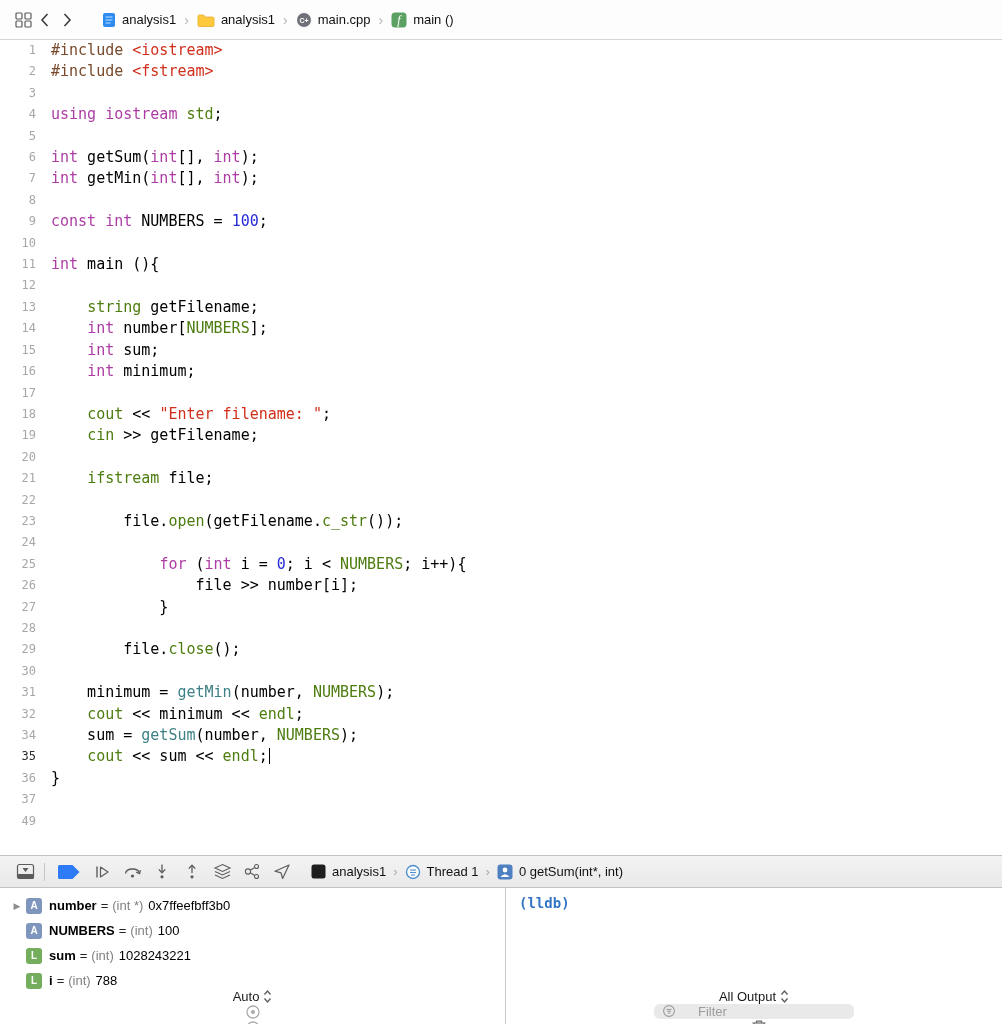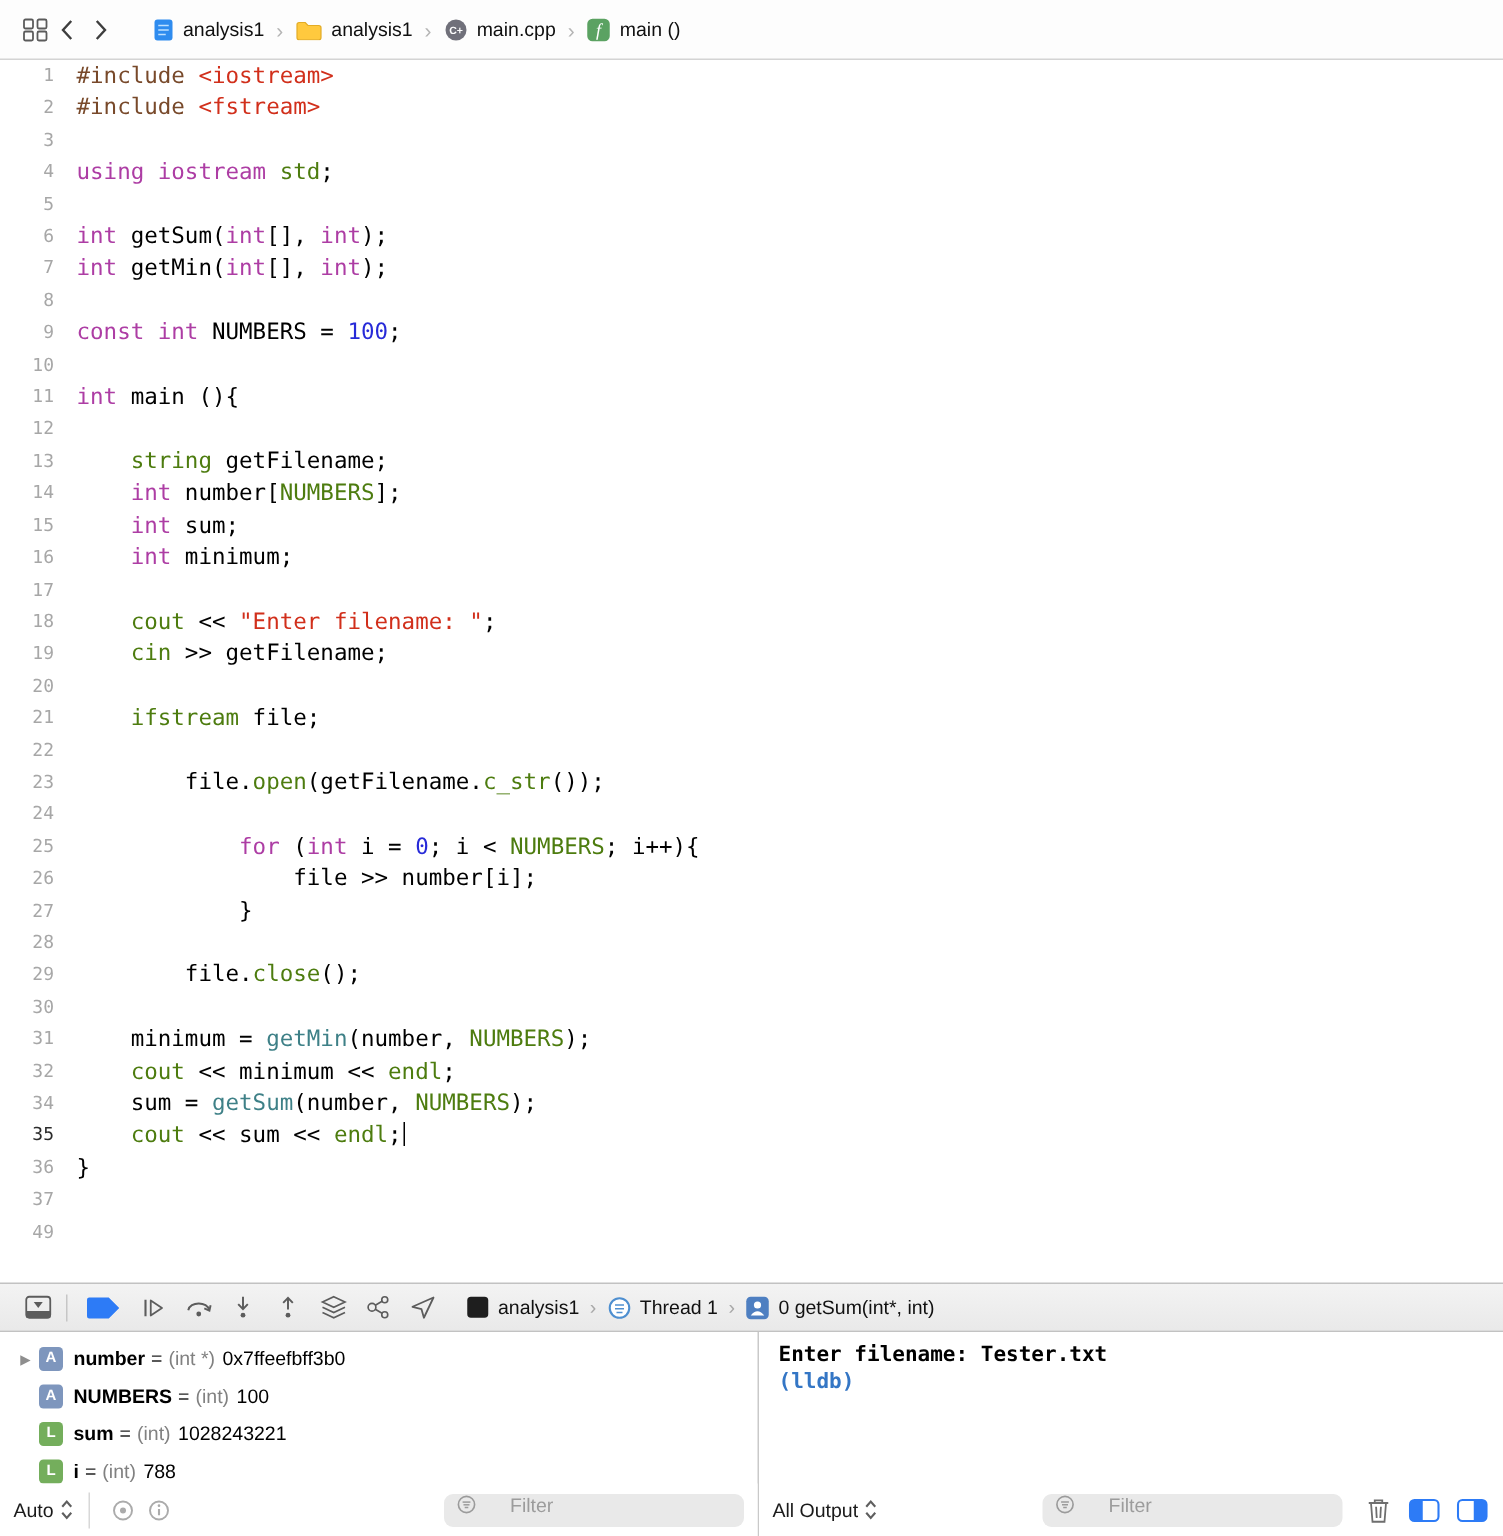--- a/index.html
+++ b/index.html
@@ -61,21 +61,21 @@
   .var-name { font-weight:bold; color:#000; }
   .var-eq { color:#222; padding:0 4px; }
   .var-type { color:#818181; padding-right:5px; }
   .var-value { color:#000; }
 
   .console-out { padding:7px 0 0 13px; font-family:"DejaVu Sans Mono", monospace; font-size:14px;
                  font-weight:600; line-height:17.5px; color:#000; }
   .console-line.prompt { color:#3476C5; }
 
   .pane-footer { position:absolute; bottom:0; left:0; right:0; height:35px; background:#fff;
-                 display:flex; align-items:center; padding:0 9px; }
+                 display:flex; align-items:center; padding:0 9px;flex-direction:column; }
   .scope-btn { background:none; border:none; display:inline-flex; align-items:center; gap:4px;
                font-size:13px; color:#1A1A1A; cursor:default; font-family:inherit; }
   .fsep { width:1px; height:24px; background:#D8D8D8; margin:0 10px; }
   .round-icon { display:inline-flex; align-items:center; justify-content:center; width:24px; height:24px; }
   .spacer { flex:1; }
   .filter-field { width:200px; height:22px; background:#E9E9E9; border-radius:6px;
                   display:flex; align-items:flex-start; padding:0 8px; gap:22px; }
   .filter-ph { color:#9C9C9C; font-size:13px; }
   .icon-btn { background:none; border:none; display:inline-flex; align-items:center; justify-content:center;
               width:28px; height:26px; cursor:default; }
@@ -372,21 +372,20 @@
                 <line x1="5.8" y1="9" x2="8.2" y2="9"></line>
               </g>
           </svg>
           <span class="filter-ph">Filter</span>
         </div>
       </div>
     </section>
 
     <section class="console-pane">
       <div class="console-out">
-          <div class="console-line output">Enter filename: Tester.txt</div>
           <div class="console-line prompt">(lldb)</div>
         </div>
       <div class="pane-footer">
         <button class="scope-btn">
           <span>All Output</span>
           <svg width="9" height="15" viewBox="0 0 9 15">
             <polyline points="1.5,5.5 4.5,2 7.5,5.5" fill="none" stroke="#5F5F5F" stroke-width="1.4"></polyline>
             <polyline points="1.5,9.5 4.5,13 7.5,9.5" fill="none" stroke="#5F5F5F" stroke-width="1.4"></polyline>
           </svg>
         </button>

